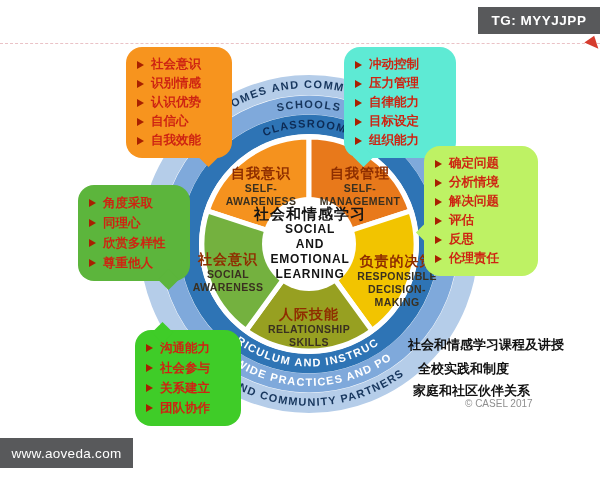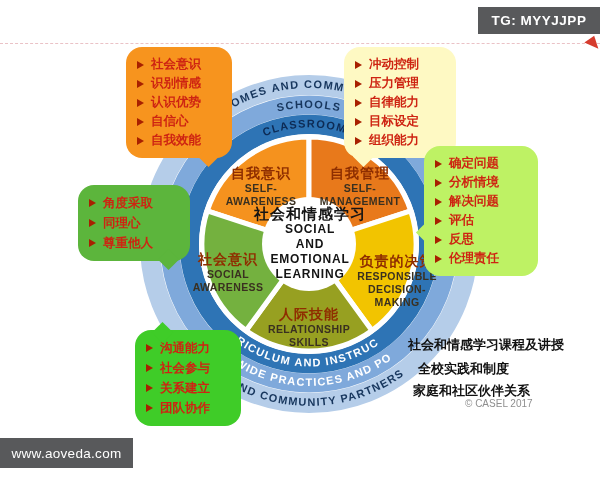--- a/index.html
+++ b/index.html
@@ -150,21 +150,21 @@
       </div>
       <div class="row">
         <span class="bul"></span>
         <span>自信心</span>
       </div>
       <div class="row">
         <span class="bul"></span>
         <span>自我效能</span>
       </div>
     </div>
-  <div class="callout c2" style="background: #fef9c3;">
+  <div class="callout c2" style="background: #5eead4;">
       <div class="tail"></div>
       <div class="row">
         <span class="bul"></span>
         <span>冲动控制</span>
       </div>
       <div class="row">
         <span class="bul"></span>
         <span>压力管理</span>
       </div>
       <div class="row">
@@ -209,20 +209,24 @@
     </div>
   <div class="callout c4" style="background: rgb(92, 181, 60);">
       <div class="tail"></div>
       <div class="row">
         <span class="bul"></span>
         <span>角度采取</span>
       </div>
       <div class="row">
         <span class="bul"></span>
         <span>同理心</span>
+      </div>
+      <div class="row">
+        <span class="bul"></span>
+        <span>欣赏多样性</span>
       </div>
       <div class="row">
         <span class="bul"></span>
         <span>尊重他人</span>
       </div>
     </div>
   <div class="callout c5" style="background: rgb(63, 204, 40);">
       <div class="tail"></div>
       <div class="row">
         <span class="bul"></span>

